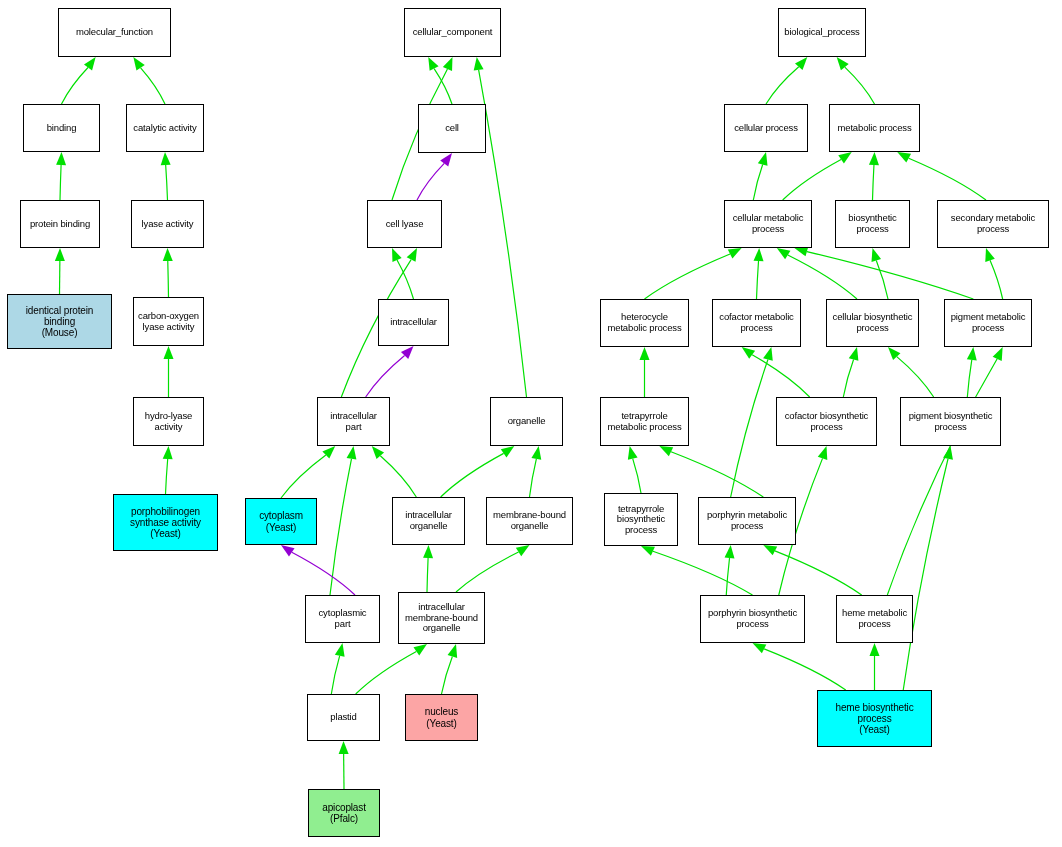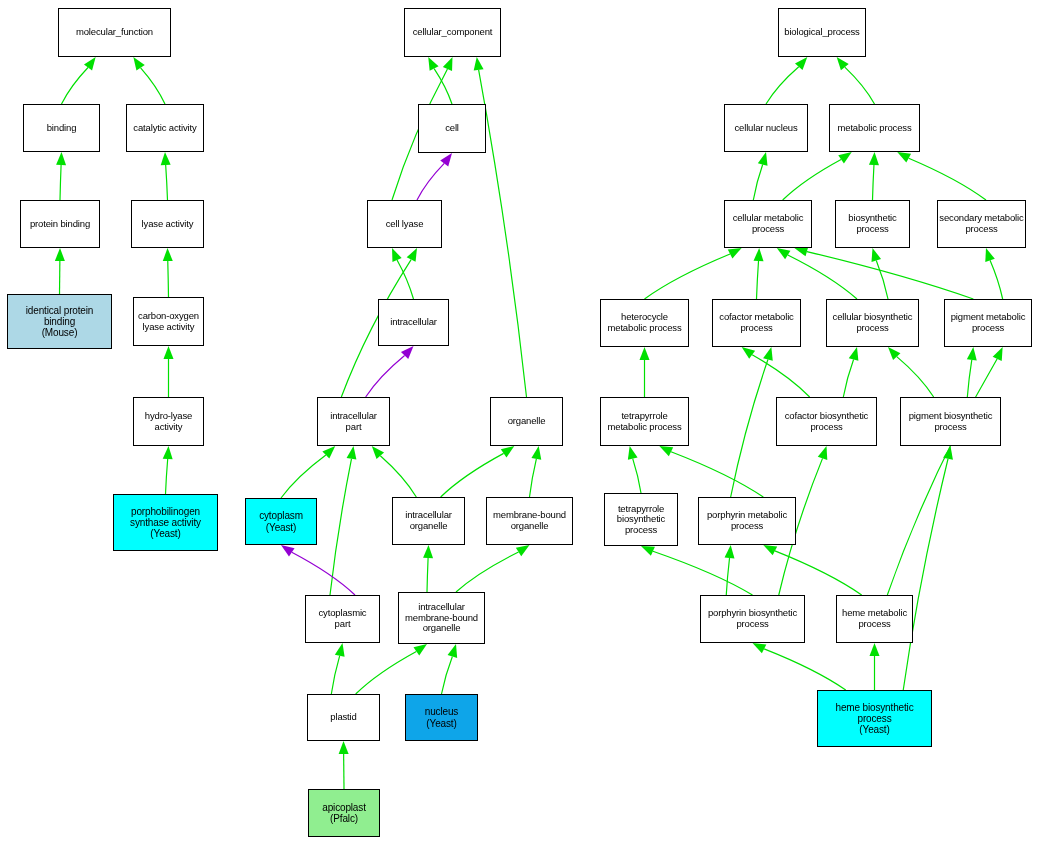--- a/index.html
+++ b/index.html
@@ -298,32 +298,32 @@
     <div class="node plain" style="left: 392px; top: 497px; width: 73px; height: 48px; background: rgb(255, 255, 255);"><span class="node-label">intracellular
 organelle</span></div>
     <div class="node plain" style="left: 486px; top: 497px; width: 87px; height: 48px; background: rgb(255, 255, 255);"><span class="node-label">membrane-bound
 organelle</span></div>
     <div class="node plain" style="left: 305px; top: 595px; width: 75px; height: 48px; background: rgb(255, 255, 255);"><span class="node-label">cytoplasmic
 part</span></div>
     <div class="node plain" style="left: 398px; top: 592px; width: 87px; height: 52px; background: rgb(255, 255, 255);"><span class="node-label">intracellular
 membrane-bound
 organelle</span></div>
     <div class="node plain" style="left: 307px; top: 694px; width: 73px; height: 47px; background: rgb(255, 255, 255);"><span class="node-label">plastid</span></div>
-    <div class="node annot" style="left: 405px; top: 694px; width: 73px; height: 47px; background: #0ea5e9;"><span class="node-label">nucleus
+    <div class="node annot" style="left: 405px; top: 694px; width: 73px; height: 47px; background: #fca5a5;"><span class="node-label">nucleus
 (Yeast)</span></div>
     <div class="node annot" style="left: 308px; top: 789px; width: 72px; height: 48px; background: rgb(144, 238, 144);"><span class="node-label">apicoplast
 (Pfalc)</span></div>
     <div class="node plain" style="left: 778px; top: 8px; width: 88px; height: 49px; background: rgb(255, 255, 255);"><span class="node-label">biological_process</span></div>
-    <div class="node plain" style="left: 724px; top: 104px; width: 84px; height: 48px; background: rgb(255, 255, 255);"><span class="node-label">cellular nucleus</span></div>
+    <div class="node plain" style="left: 724px; top: 104px; width: 84px; height: 48px; background: rgb(255, 255, 255);"><span class="node-label">cellular process</span></div>
     <div class="node plain" style="left: 829px; top: 104px; width: 91px; height: 48px; background: rgb(255, 255, 255);"><span class="node-label">metabolic process</span></div>
     <div class="node plain" style="left: 724px; top: 200px; width: 88px; height: 48px; background: rgb(255, 255, 255);"><span class="node-label">cellular metabolic
 process</span></div>
     <div class="node plain" style="left: 835px; top: 200px; width: 75px; height: 48px; background: rgb(255, 255, 255);"><span class="node-label">biosynthetic
 process</span></div>
-    <div class="node plain" style="left: 937px; top: 200px; width: 89px; height: 48px; background: rgb(255, 255, 255);"><span class="node-label">secondary metabolic
+    <div class="node plain" style="left: 937px; top: 200px; width: 112px; height: 48px; background: rgb(255, 255, 255);"><span class="node-label">secondary metabolic
 process</span></div>
     <div class="node plain" style="left: 600px; top: 299px; width: 89px; height: 48px; background: rgb(255, 255, 255);"><span class="node-label">heterocycle
 metabolic process</span></div>
     <div class="node plain" style="left: 712px; top: 299px; width: 89px; height: 48px; background: rgb(255, 255, 255);"><span class="node-label">cofactor metabolic
 process</span></div>
     <div class="node plain" style="left: 826px; top: 299px; width: 93px; height: 48px; background: rgb(255, 255, 255);"><span class="node-label">cellular biosynthetic
 process</span></div>
     <div class="node plain" style="left: 944px; top: 299px; width: 88px; height: 48px; background: rgb(255, 255, 255);"><span class="node-label">pigment metabolic
 process</span></div>
     <div class="node plain" style="left: 600px; top: 397px; width: 89px; height: 49px; background: rgb(255, 255, 255);"><span class="node-label">tetrapyrrole

